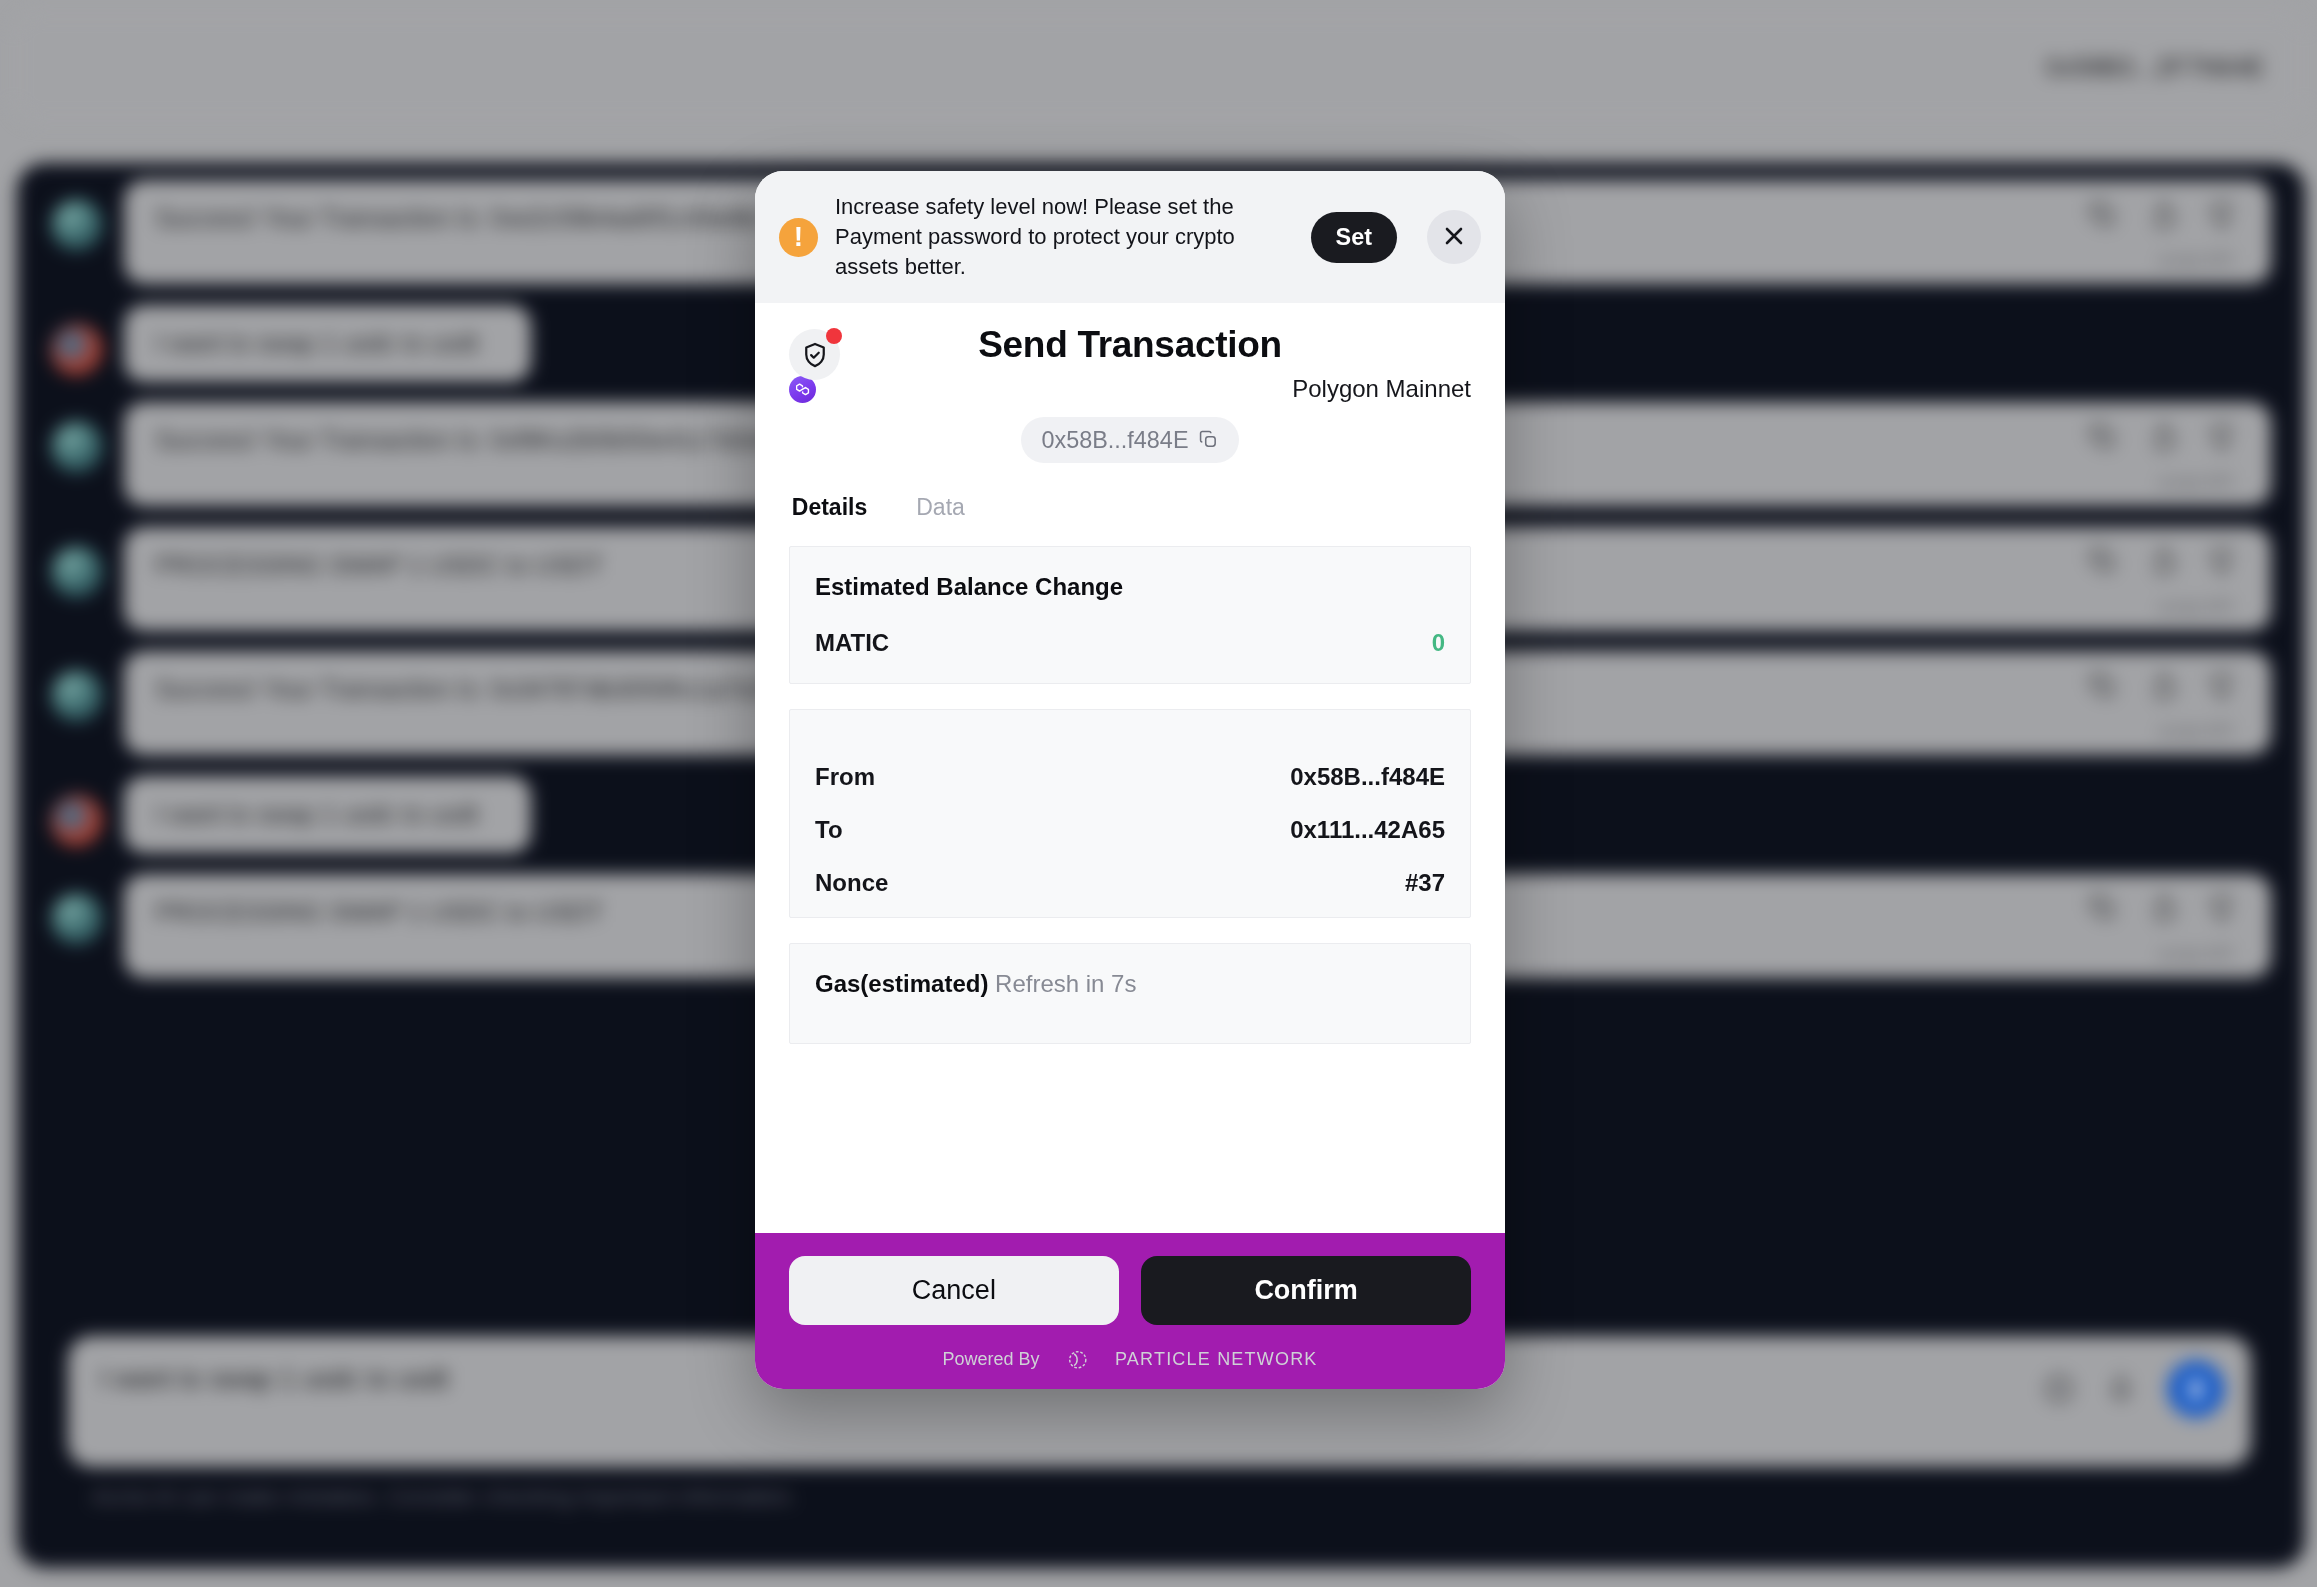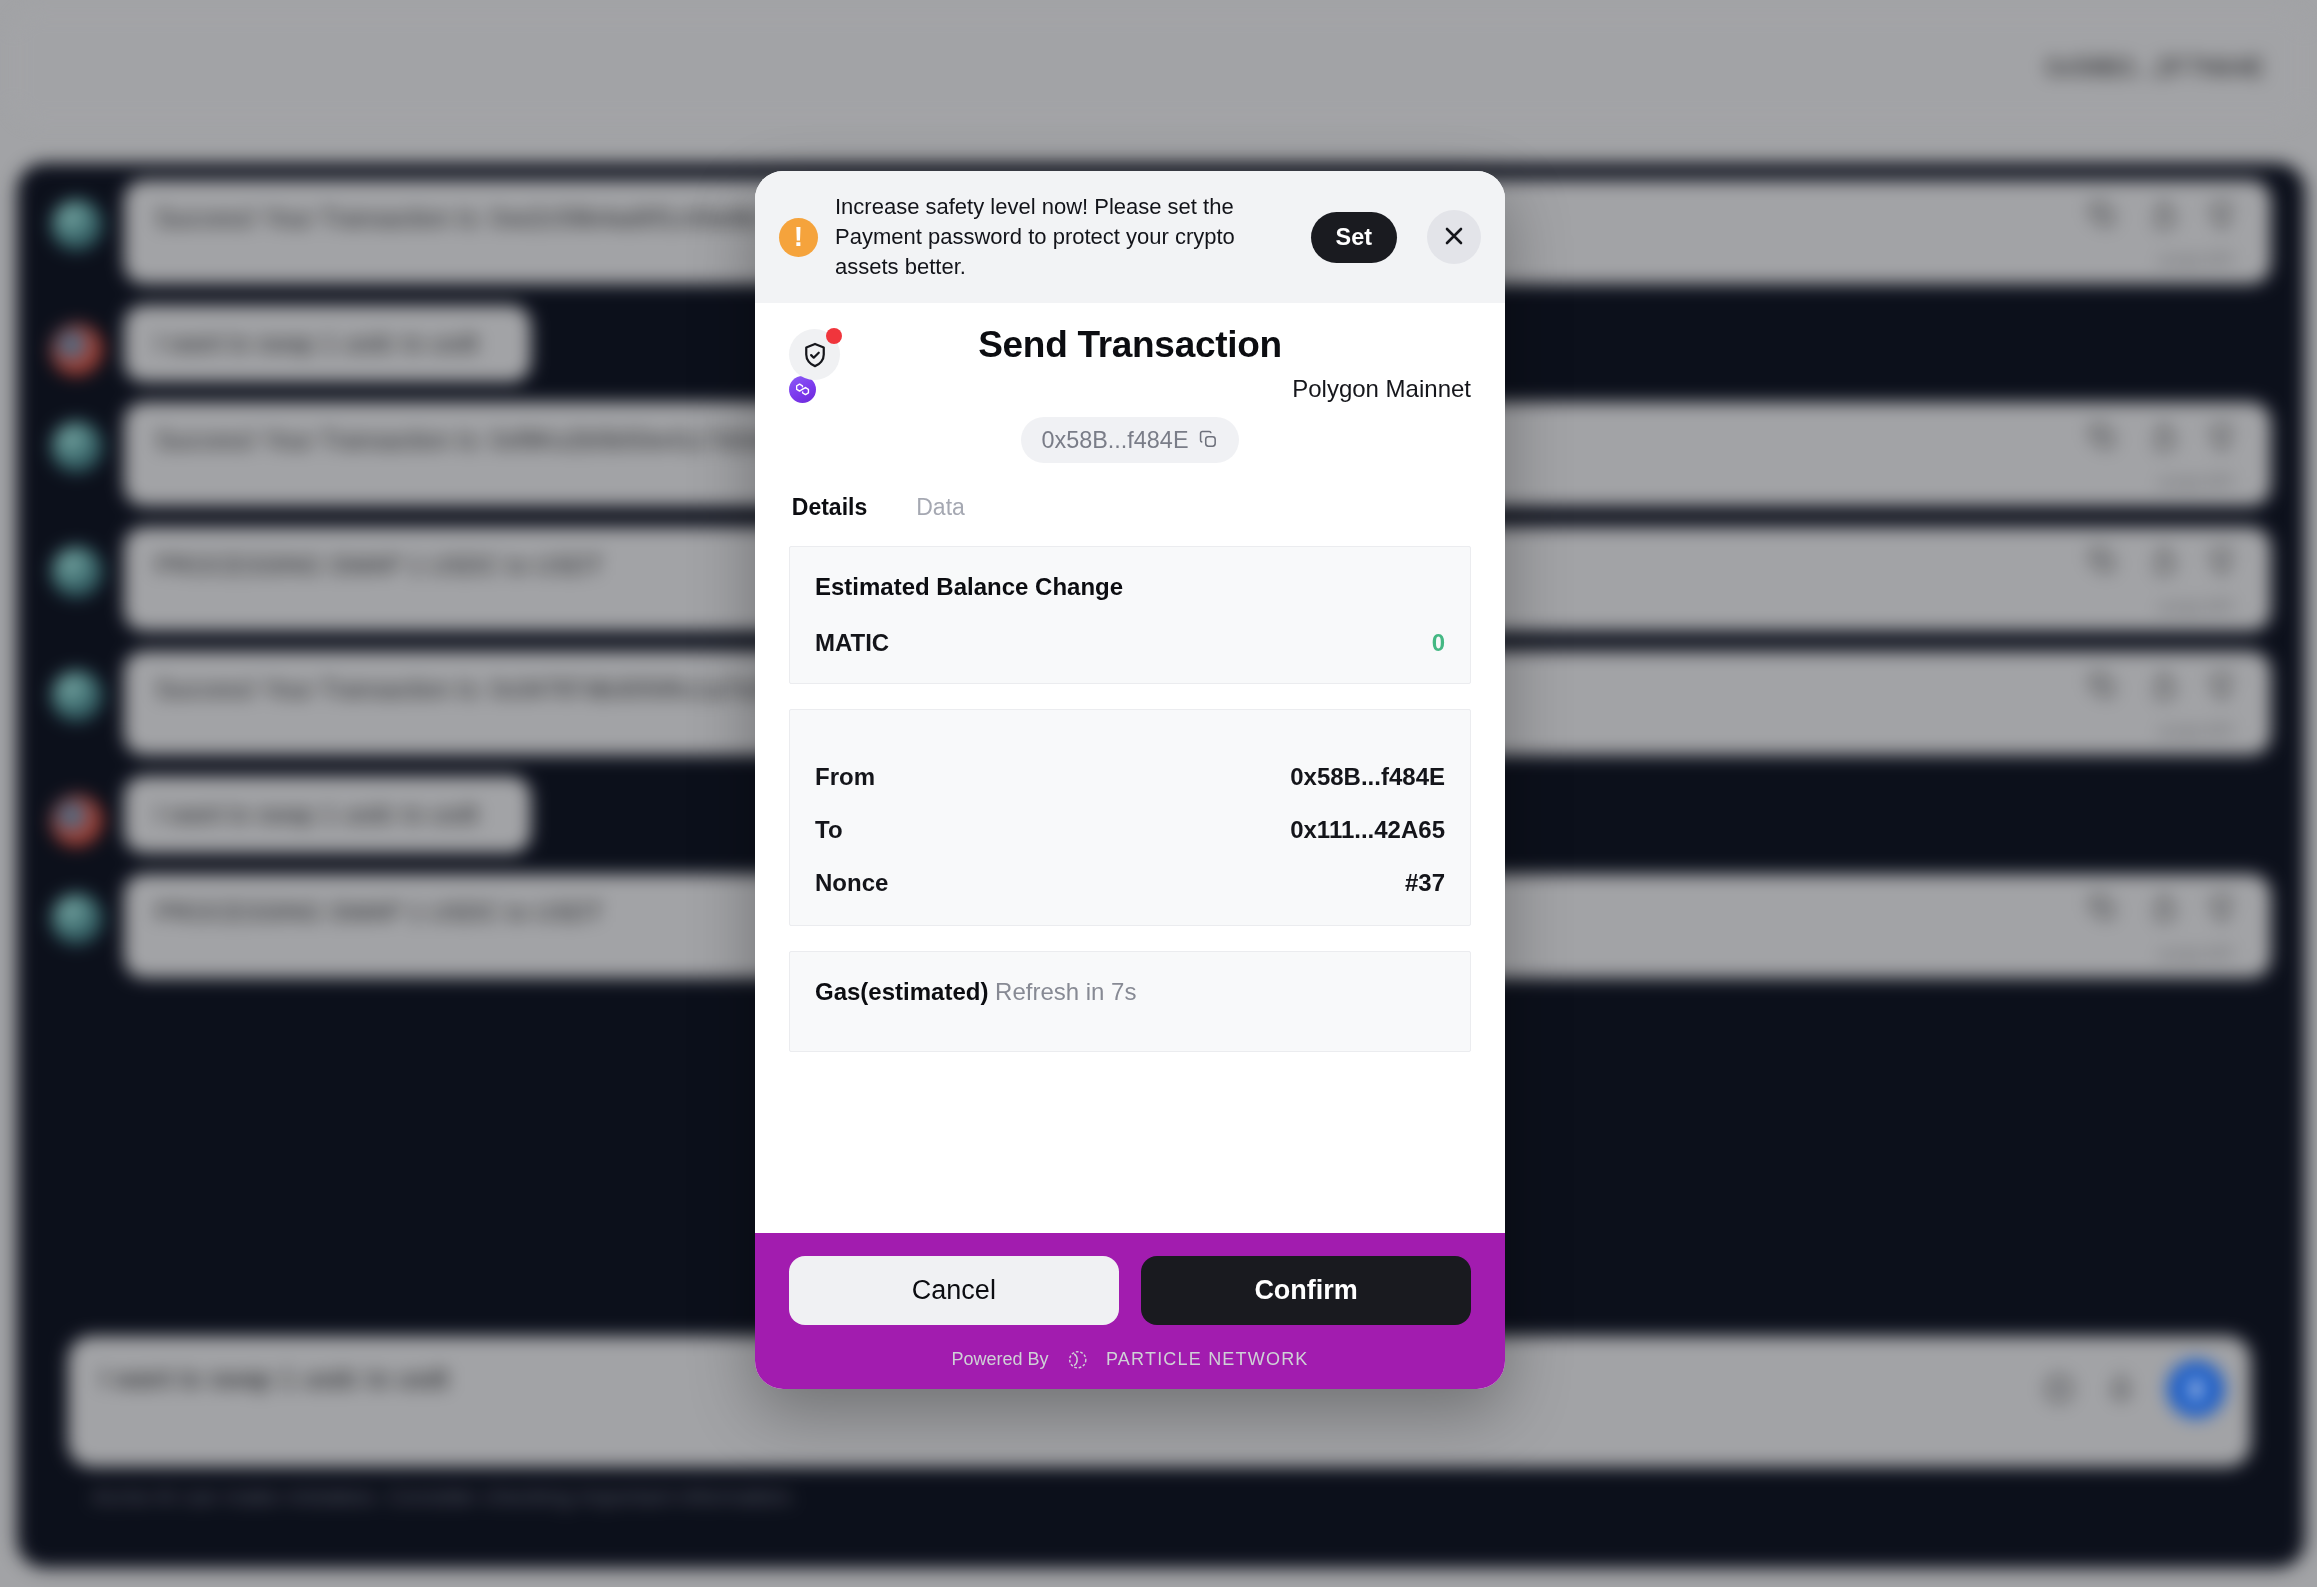--- a/index.html
+++ b/index.html
@@ -362,21 +362,21 @@
   .kv-key {
     font-size: 24px;
     color: #14151a;
   }
   .kv-val {
     font-size: 24px;
     color: #14151a;
   }
   .kv-val.green { color: #44b883; }
 
-  .card.kv-card { padding: 28px 25px 28px 25px; }
+  .card.kv-card { padding: 28px 25px 20px 25px; }
   .card.kv-card .kv-row { margin-top: 25px; }
 
   .card.gas-card {
     margin-top: 25px;
     padding: 26px 25px 45px 25px;
   }
   .gas-head { font-size: 24px; }
   .gas-label {
     font-weight: bold;
     color: #0c0d11;
@@ -414,21 +414,21 @@
     color: #ffffff;
     font-weight: bold;
   }
 
   .powered {
     margin-top: 24px;
     padding-bottom: 19px;
     display: flex;
     align-items: center;
     justify-content: center;
-    gap: 18px;
+    gap: 27px;
   }
   .powered-text {
     font-size: 18px;
     color: #cfd1d6;
   }
   .powered-logo { width: 21.5px; height: 21.5px; }
   .powered-brand {
     font-size: 18px;
     color: #cfd1d6;
     letter-spacing: 1.2px;

